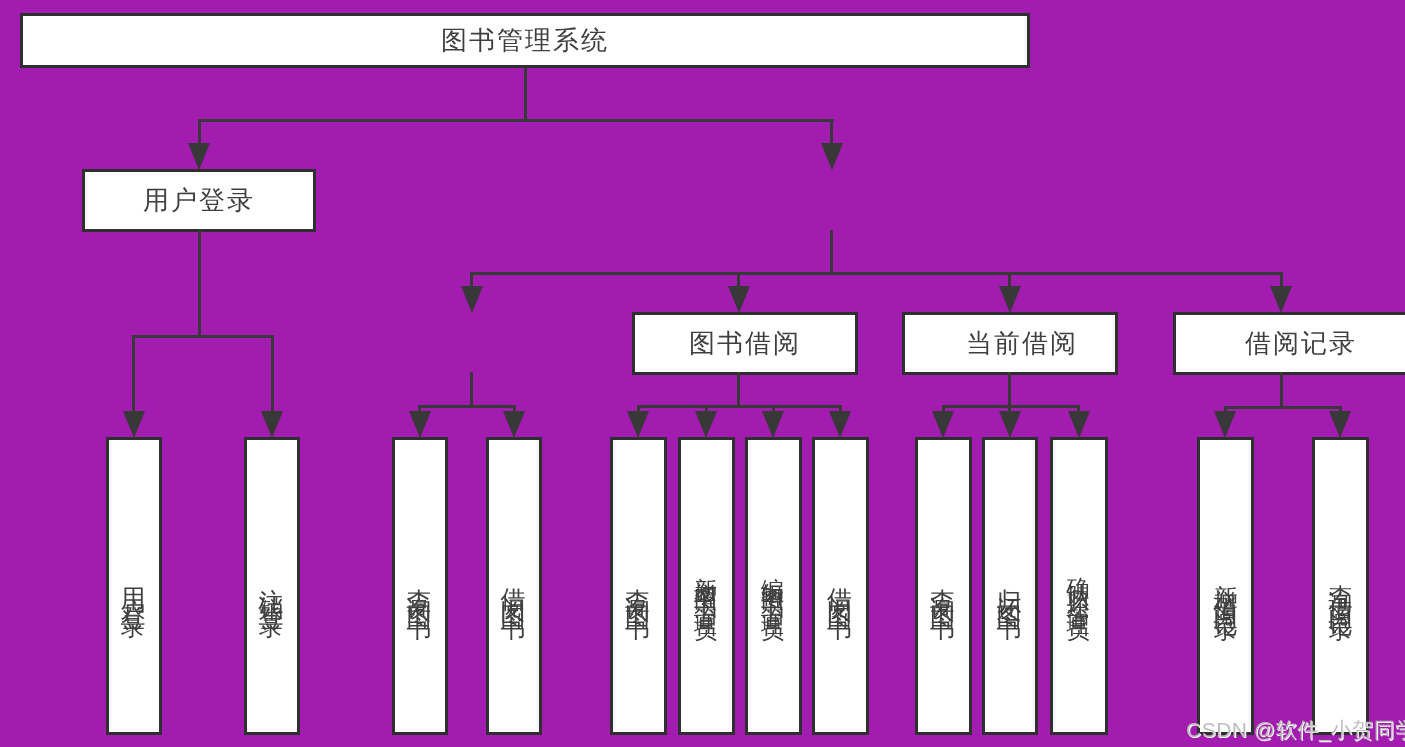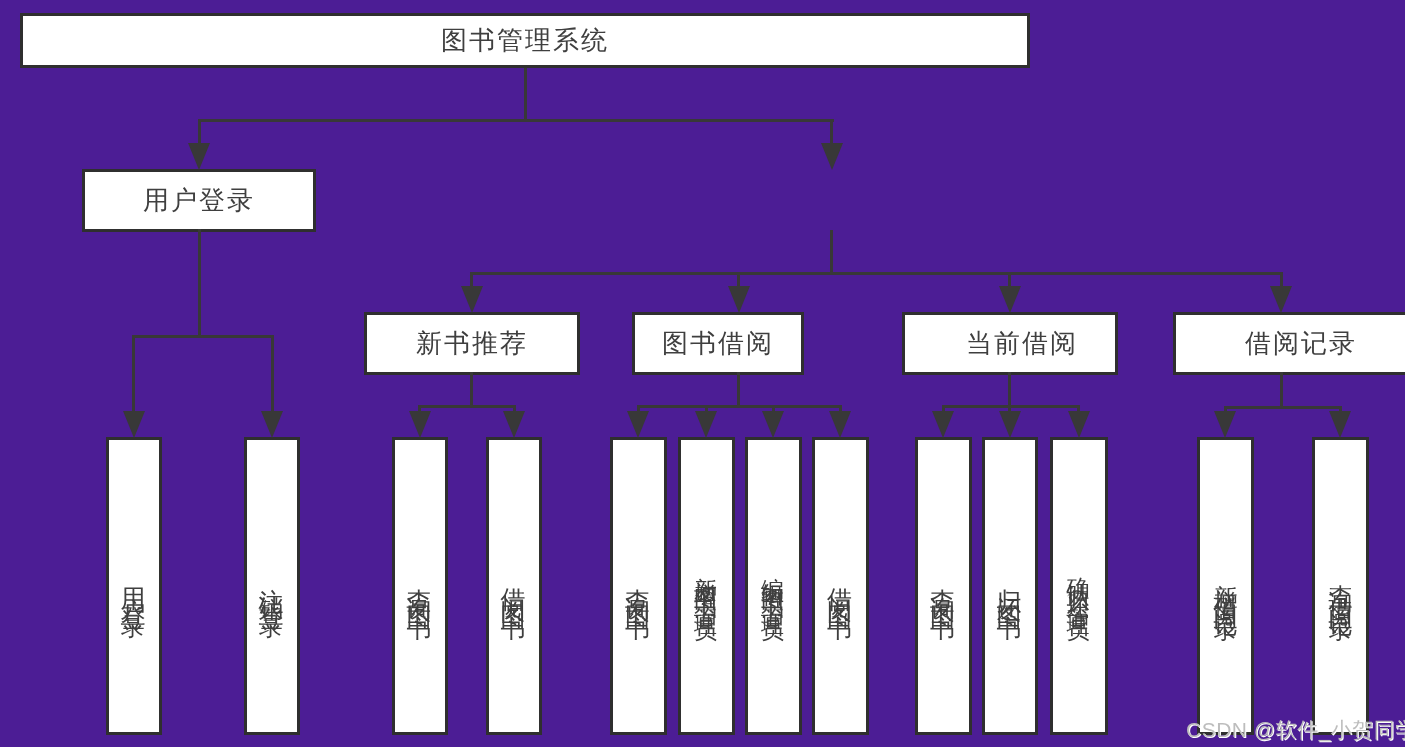--- a/index.html
+++ b/index.html
@@ -1,19 +1,19 @@
 <!DOCTYPE html>
 <html><head>
 <meta charset="utf-8">
 <style>
   html,body{margin:0;padding:0;background:#ffffff;}
   #stage{
     position:relative;
     width:1405px;height:747px;
-    background:#4c1d95;
+    background:#a21caf;
     font-family:"Liberation Sans","DejaVu Sans",sans-serif;
     overflow:hidden;
   }
   .box{
     position:absolute;
     box-sizing:border-box;
     border:3px solid #2f2f2f;
     background:#ffffff;
     display:flex;
     align-items:center;
@@ -60,24 +60,21 @@
 <div id="stage">
 
   <div class="box" style="left:20px;top:13px;width:1010px;height:55px;">
     <span class="hlabel">图书管理系统</span>
   </div>
 
   <div class="box" style="left:82px;top:169px;width:234px;height:63px;">
     <span class="hlabel">用户登录</span>
   </div>
 
-  <div class="box" style="left:364px;top:312px;width:216px;height:63px;">
-    <span class="hlabel">新书推荐</span>
-  </div>
-  <div class="box" style="left:632px;top:312px;width:172px;height:63px;">
+  <div class="box" style="left:632px;top:312px;width:226px;height:63px;">
     <span class="hlabel">图书借阅</span>
   </div>
   <div class="box" style="left:902px;top:312px;width:216px;height:63px;padding-left:24px;">
     <span class="hlabel">当前借阅</span>
   </div>
   <div class="box" style="left:1173px;top:312px;width:256px;height:63px;">
     <span class="hlabel">借阅记录</span>
   </div>
 
   <div class="box" style="left:106px;top:437px;width:56px;height:298px;">

